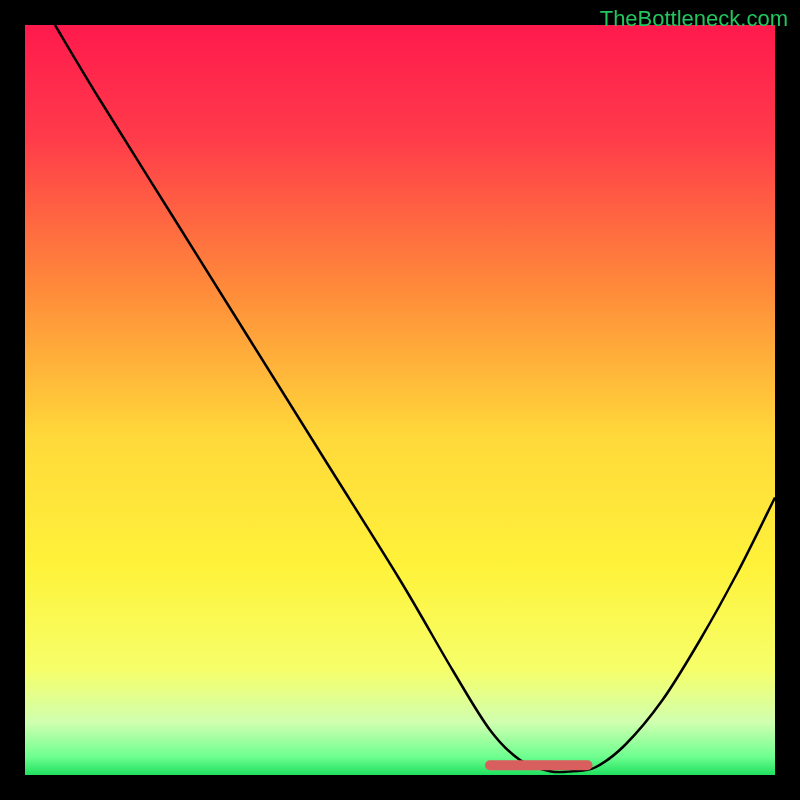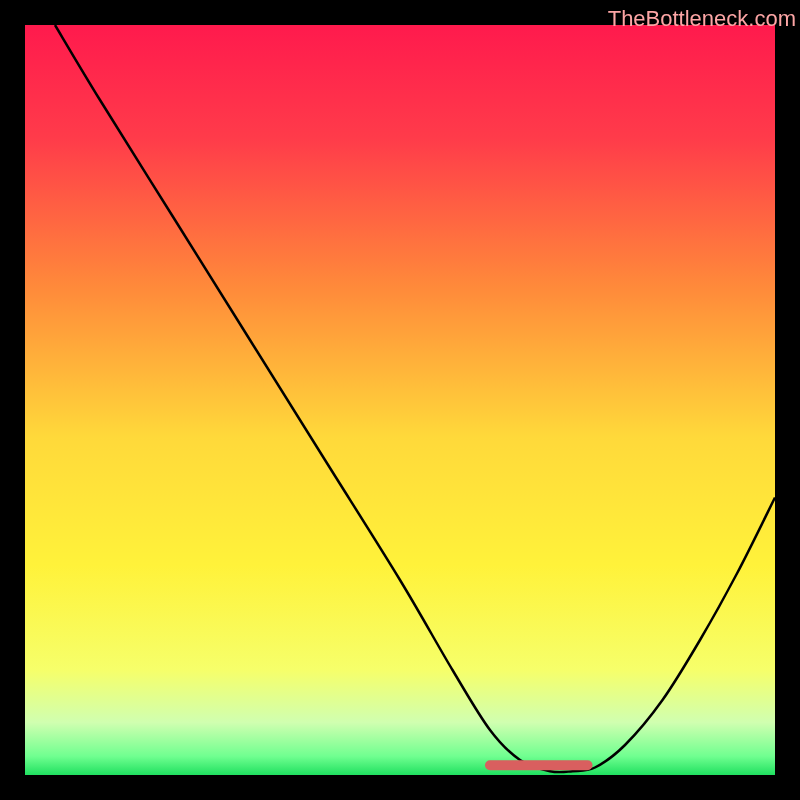--- a/index.html
+++ b/index.html
@@ -1,17 +1,17 @@
 <!DOCTYPE html>
 <html><head>
 <meta charset="utf-8">
 <style>
   * { margin: 0; padding: 0; box-sizing: border-box; }
   body { width: 800px; height: 800px; background: #000; position: relative; font-family: Arial, sans-serif; }
-  .watermark { position: absolute; top: 6px; right: 4px; color: #fca5a5; font-size: 22px; font-weight: 500; z-index: 10; margin-left: 16px; }
+  .watermark { position: absolute; top: 6px; right: 12px; color: #22c55e; font-size: 22px; font-weight: 500; z-index: 10; margin-left: 16px; }
   .plot-area { position: absolute; left: 25px; top: 25px; width: 750px; height: 750px; }
   svg { display: block; }
 </style>
 </head>
 <body>
 
 <div class="watermark">TheBottleneck.com</div>
 
 <div class="plot-area">
   <svg id="chart-svg" width="750" height="750" viewBox="0 0 750 750">

